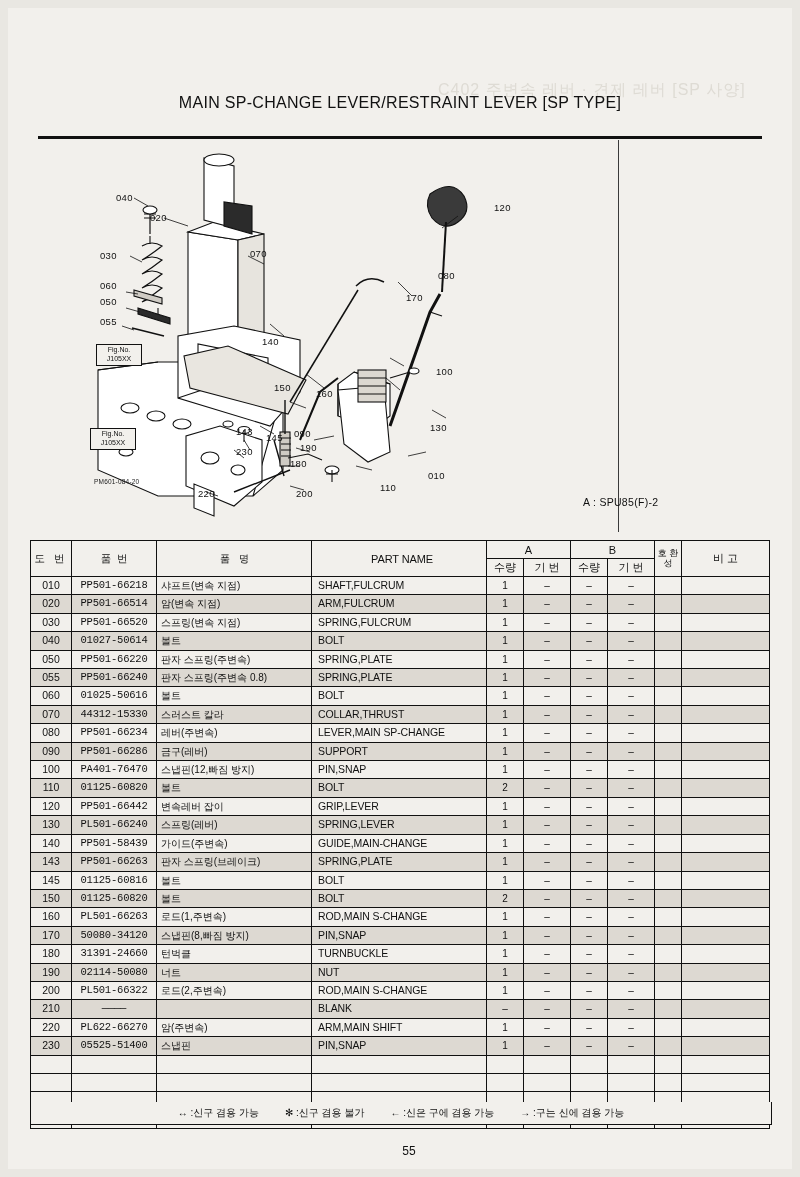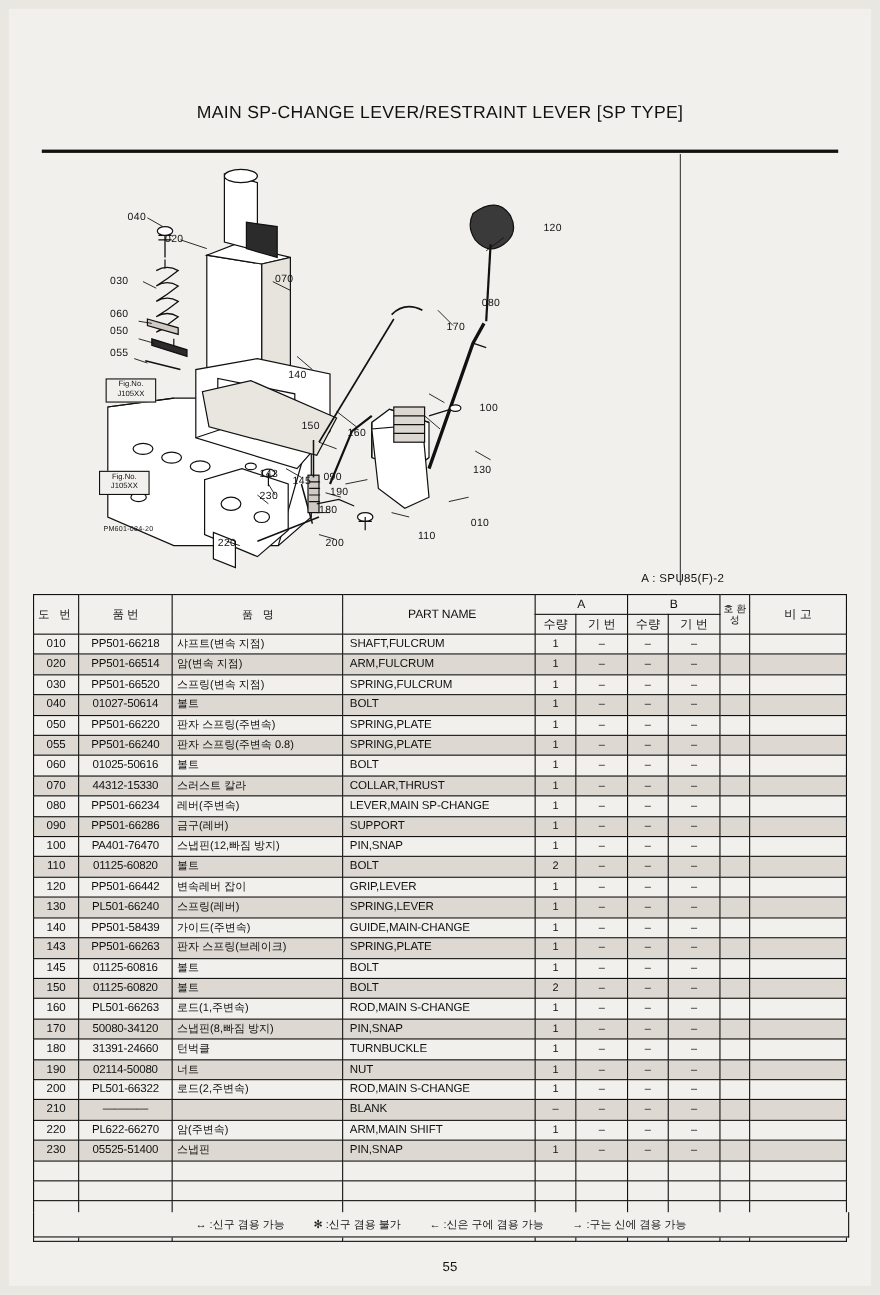--- a/index.html
+++ b/index.html
@@ -45,34 +45,34 @@
   .lbl{
     position:absolute;font-size:9.5px;color:#111;font-family:"Liberation Sans",sans-serif;
     letter-spacing:.3px;
   }
   .figbox{
     position:absolute;border:1px solid #111;background:#f2f0ec;
     font-size:7px;line-height:1.25;text-align:center;padding:1px 2px;
   }
   .pmcode{position:absolute;font-size:6.5px;letter-spacing:.2px;color:#222;}
   .aspu{
-    position:absolute;left:575px;top:512px;font-size:10.5px;letter-spacing:.3px;
+    position:absolute;left:575px;top:488px;font-size:10.5px;letter-spacing:.3px;
   }
   
   .tbl-wrap{position:absolute;left:22px;top:532px;width:740px;}
   table{border-collapse:collapse;width:740px;font-size:10px;}
   table td,table th{
     border:1px solid #111;padding:0;margin:0;
     font-weight:normal;
   }
   thead td{text-align:center;vertical-align:middle;font-size:11px;height:17px;}
   .hdr-big{font-size:12px;letter-spacing:3px;}
   tbody td{height:17.4px;line-height:17.4px;}
   .c-num{width:40px;text-align:center;font-size:10.5px;}
-  .c-pn{width:84px;text-align:center;font-size:10.5px;letter-spacing:-.2px;}
+  .c-pn{width:84px;text-align:center;font-size:10.5px;letter-spacing:-.2px;font-family:Liberation Mono, monospace;}
   .c-ko{width:150px;padding-left:4px;font-size:10px;}
   .c-en{width:168px;padding-left:6px;font-size:10.5px;letter-spacing:-.1px;margin-top:20px;}
   .c-q{width:36px;text-align:center;}
   .c-r{width:46px;text-align:center;}
   .c-h{width:26px;text-align:center;}
   .c-note{width:auto;}
   tr.alt td{background:#ddd9d2;}
   .empty-row td{height:17.4px;}
   
   .legend{
@@ -85,20 +85,21 @@
   .pageno{
     position:absolute;left:18px;right:0;top:1136px;text-align:center;font-size:12px;
   }
   .lead{stroke:#111;stroke-width:.8;fill:none;}
 </style>
 </head>
 <body>
 
 <div class="page">
 
+  <div class="ghost">C402   주변속 레버 · 견제 레버 [SP 사양]</div>
 
   <div class="hdr">
     <div class="en">MAIN SP-CHANGE LEVER/RESTRAINT LEVER [SP TYPE]</div>
   </div>
   <div class="hdr-rule"></div>
   <div class="vline"></div>
 
   <div class="figure">
     <svg width="724" height="390" viewBox="0 0 724 390">
       <g stroke="#111" fill="none" stroke-width="1.1">

